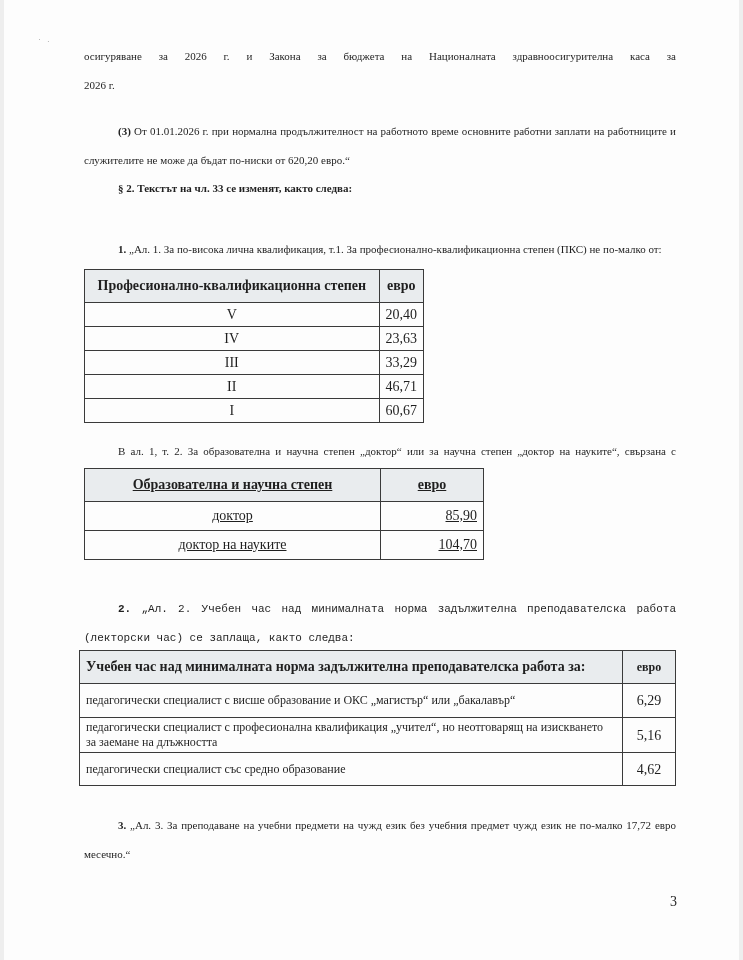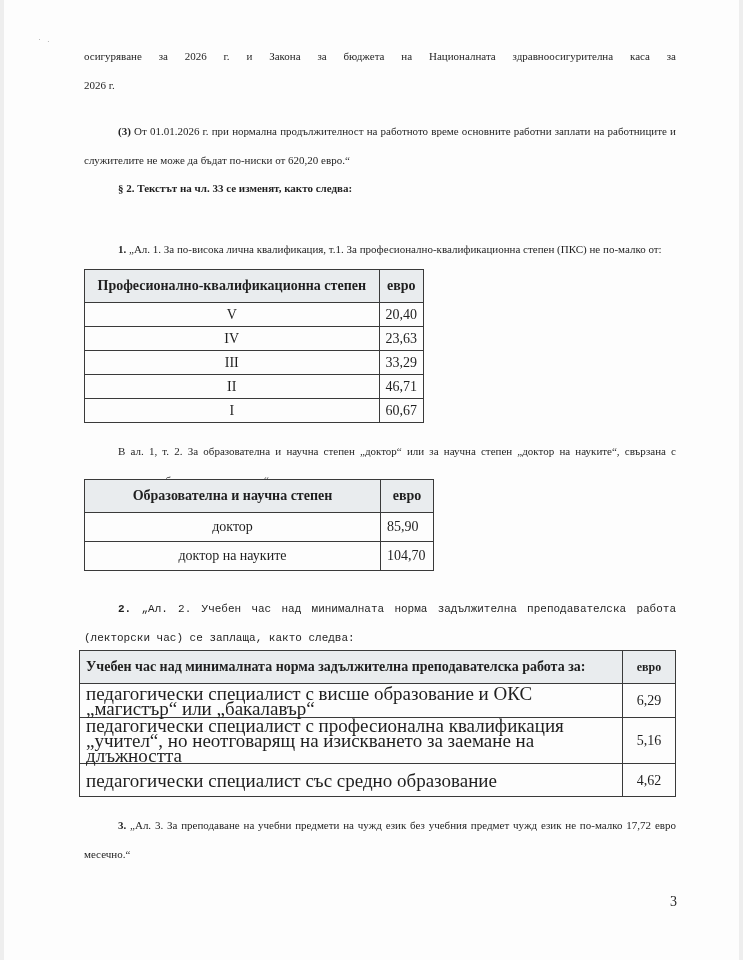--- a/index.html
+++ b/index.html
@@ -12,23 +12,23 @@
   .edge-r { position: absolute; right: 0; top: 0; width: 4px; height: 960px; background: #eeeeee; }
   .mark { position: absolute; left: 38px; top: 34px; font-size: 9px; color: #9a9a9a; letter-spacing: 2px; }
   .p { position: absolute; left: 84px; width: 592px; font-size: 11px; line-height: 29px; text-align: justify; }
   .p .ind { display: inline-block; width: 34px; }
   .line-last { text-align-last: left; }
   .b { font-weight: bold; }
   table { position: absolute; border-collapse: collapse; font-size: 14px; }
   th, td { border: 1px solid #3a3a3a; padding: 0 6px; }
   th { background: #e9ecee; font-weight: bold; height: 32px; }
   td { height: 23px; }
-  .num { text-align: left; }
+  .num { text-align: right; }
   .ctr { text-align: center; }
-  .t3 td { text-align: left; font-size: 19px; line-height: 15px; }
+  .t3 td { text-align: left; font-size: 12px; line-height: 15px; }
   .t3 td.num { text-align: center; font-size: 14px; }
   .pagenum { position: absolute; left: 670px; top: 894px; font-size: 14px; }
 </style>
 </head>
 <body>
 
 <div class="page">
   <div class="edge-l"></div>
   <div class="edge-r"></div>
   <div class="mark">· .</div>
@@ -70,21 +70,21 @@
         </tr>
       <tr>
           <td class="ctr">I</td>
           <td class="num">60,67</td>
         </tr>
     </tbody>
   </table>
 
   <div class="p line-last" style="top:437px;"><span class="ind"></span><span>В ал. 1, т. 2. За образователна и научна степен „доктор“ или за научна степен „доктор на науките“, свързана с изпълняваната работа, не по-малко от:“</span></div>
 
-  <table style="left:84px; top:479px; width:350px;">
+  <table style="left:84px; top:468px; width:400px;text-decoration:underline;">
     <thead>
       <tr>
         <th style="width:283px;">Образователна и научна степен</th>
         <th>евро</th>
       </tr>
     </thead>
     <tbody>
       <tr>
           <td class="ctr" style="height:28px;">доктор</td>
           <td class="num">85,90</td>

